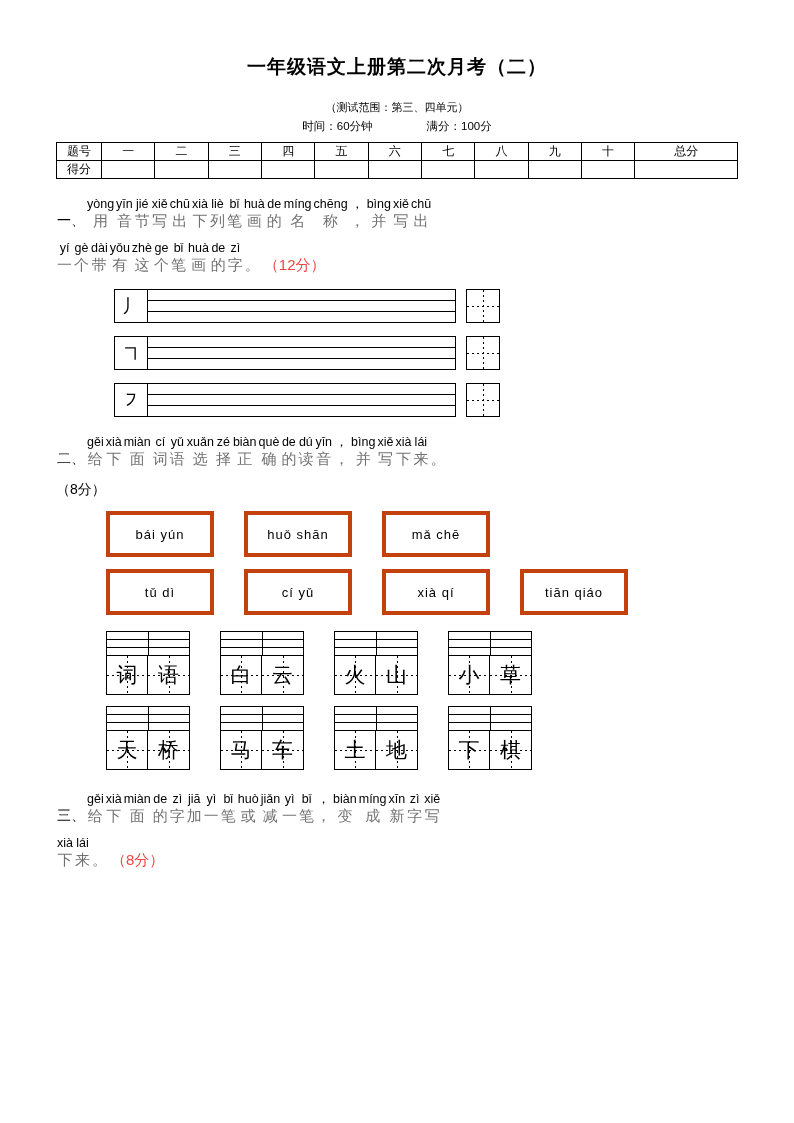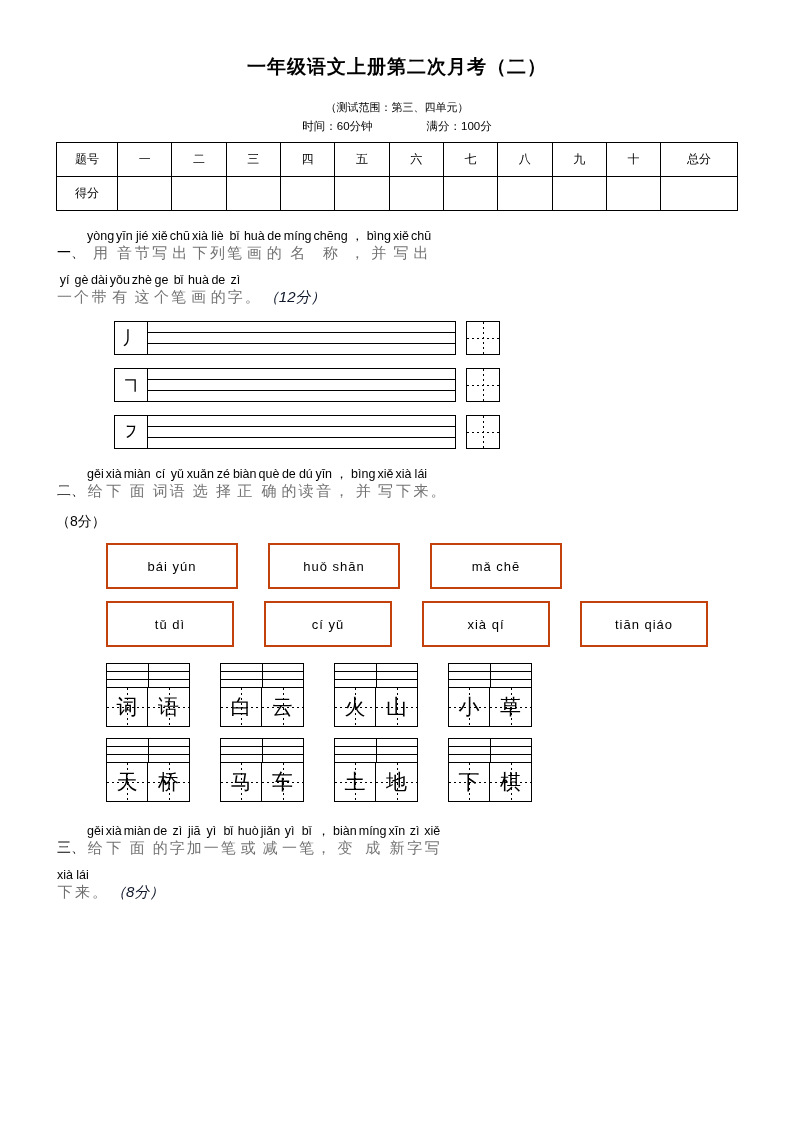--- a/index.html
+++ b/index.html
@@ -48,21 +48,21 @@
     border-collapse: collapse;
     width: 100%;
     margin: 4px 0 14px 0;
     font-family: "Liberation Sans", "DejaVu Sans", sans-serif;
   }
   table.score-table td {
     border: 1px solid #000;
     height: 17px;
     text-align: center;
     font-size: 12px;
-    padding: 8px;
+    padding: 0;
   }
   table.score-table td.lab { width: 44px; }
 
   
   .q-line {
     margin: 0 0 2px 0;
     line-height: 1.0;
   }
   .py-row {
     display: flex;
@@ -91,21 +91,21 @@
     height: 19px;
     color: #3a3a3a;
     font-family: "Liberation Sans", "DejaVu Sans", sans-serif;
     opacity: .72;
     white-space: nowrap;
   }
   .ch.nopy .py { visibility: hidden; }
   .ch.plain {
     justify-content: flex-end;
   }
-  .ch.plain .hz { color: #0f172a; opacity: 1; font-style: italic; }
+  .ch.plain .hz { color: #ef4444; opacity: 1; }
   .ch.num .hz { color: #000; opacity: 1; font-size: 14px; }
   .ch.wide { margin: 0 3px; }
   .q-block { margin-top: 18px; }
   .q-sub {
     font-size: 14px;
     font-family: "Liberation Sans", "DejaVu Sans", sans-serif;
     margin-top: 2px;
   }
 
   
@@ -152,22 +152,22 @@
   .tian::after {
     top: 0; bottom: 0; left: 50%; width: 1px;
     background-image: linear-gradient(to bottom, #000 50%, transparent 50%);
     background-size: 1px 5px;
   }
 
   
   .cards-wrap { padding-left: 50px; margin-top: 12px; }
   .card-row { display: flex; margin-bottom: 12px; }
   .card {
-    width: 132px; height: 46px;
-    border: 2px solid #c2410c;
+    width: 108px; height: 46px;
+    border: 4px solid #c2410c;
     margin-right: 30px;
     display: flex; align-items: center; justify-content: center;
     font-size: 13px;
     font-family: "Liberation Sans", "DejaVu Sans", sans-serif;
     box-sizing: border-box;
     letter-spacing: 1px;
   }
 
   
   .grid-wrap { padding-left: 50px; margin-top: 16px; }

